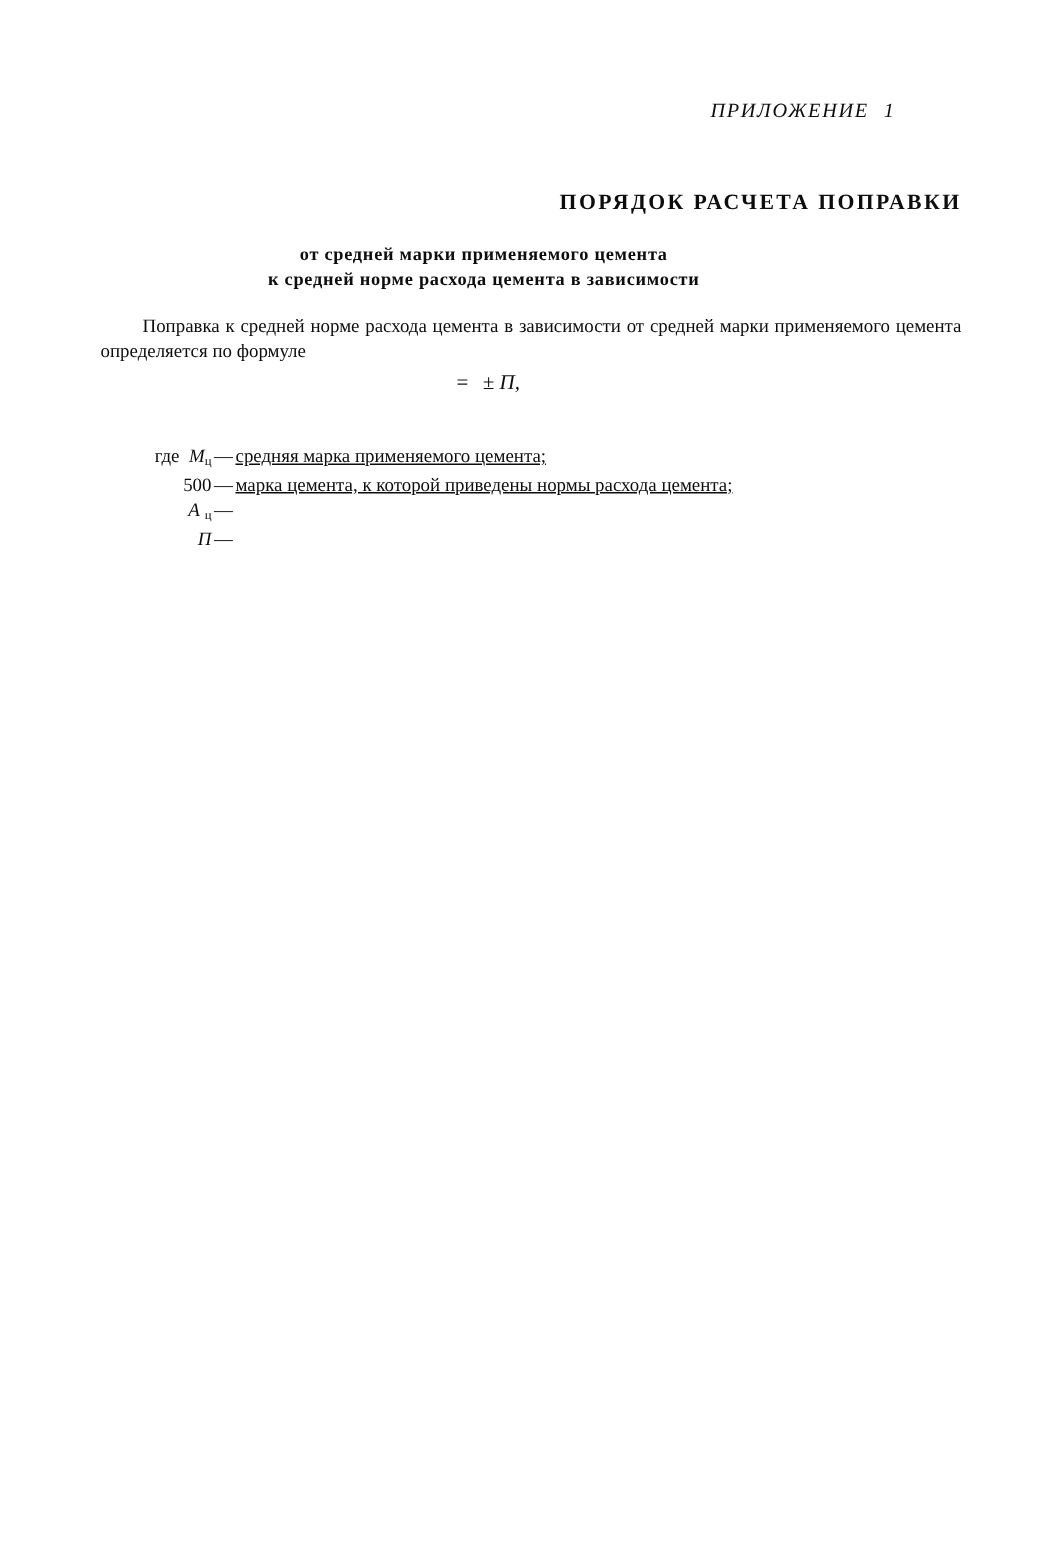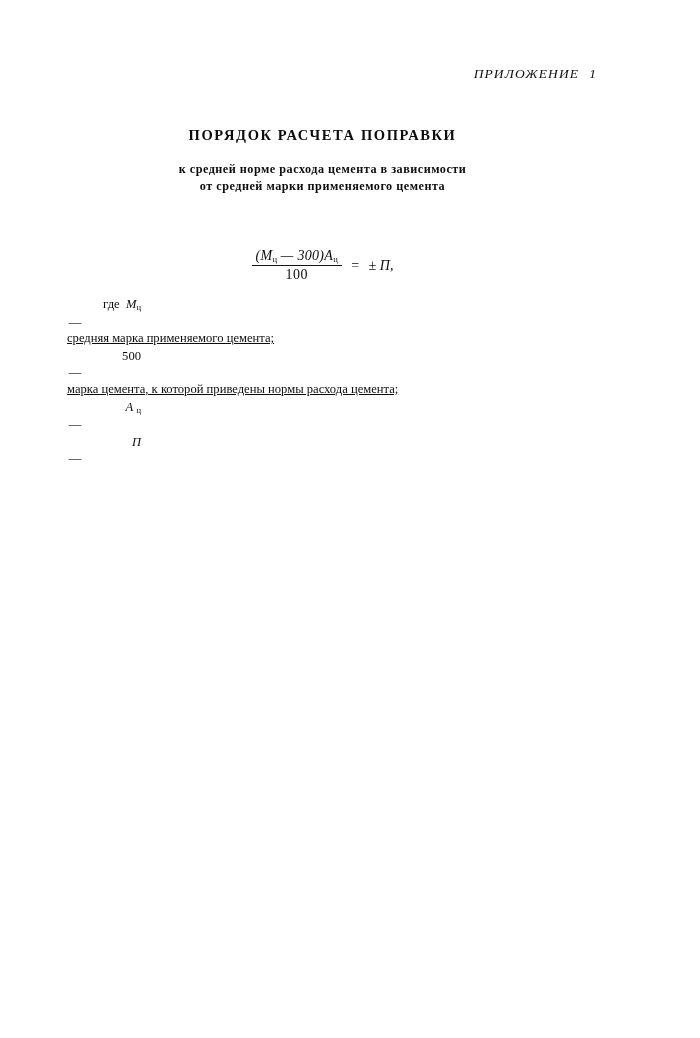--- a/index.html
+++ b/index.html
@@ -36,21 +36,21 @@
   .appendix-header .num {
     font-style: italic;
     margin-left: 10px;
   }
 
   
   .doc-title {
     position: absolute;
     left: 0; right: 0;
     top: 127px;
-    text-align: center;
+    text-align: right;
     font-size: 14.5px;
     font-weight: bold;
     letter-spacing: 1.6px;
   }
   .doc-subtitle {
     position: absolute;
     left: 0; right: 0;
     top: 161px;
     text-align: center;
     font-size: 12.2px;
@@ -125,21 +125,20 @@
     left: 63px;
     top: 296px;
     width: 574px;
     font-size: 12.6px;
     line-height: 16.6px;
   }
   .defrow {
     display: flex;
     align-items: flex-start;
     margin-bottom: 1px;
-    flex-direction: column;
   }
   .defrow .lead {
     flex: 0 0 auto;
     white-space: nowrap;
     text-align: right;
     width: 74px;
     padding-right: 0;
   }
   .defrow .dash {
     flex: 0 0 auto;
@@ -158,30 +157,27 @@
 
 <div class="page">
 
   <div class="appendix-header">
     <span>ПРИЛОЖЕНИЕ</span><span class="num">1</span>
   </div>
 
   <div class="doc-title">ПОРЯДОК РАСЧЕТА ПОПРАВКИ</div>
 
   <div class="doc-subtitle">
+    <div>от средней марки применяемого цемента</div>
     <div>к средней норме расхода цемента в зависимости</div>
-    <div>от средней марки применяемого цемента</div>
-  </div>
-
+  </div>
+
+  <div class="intro"><span class="indent"></span><span>Поправка к средней норме расхода цемента в зависимости от средней марки применяемого цемента определяется по формуле</span></div>
 
   <div class="formula">
-    <span class="frac">
-      <span class="numer"><span>(</span><span class="ital">M</span><sub class="small">ц</sub><span> — 300)</span><span class="ital">A</span><sub class="small">ц</sub></span>
-      <span class="denom">100</span>
-    </span>
     <span class="eq">=</span>
     <span class="res"><span>± </span><span>П,</span></span>
   </div>
 
   <div class="deflist">
 
     <div class="defrow">
       <span class="lead"><span>где</span>&nbsp;&nbsp;<span class="ital">M</span><sub class="small">ц</sub></span>
       <span class="dash">—</span>
       <span class="body">средняя марка применяемого цемента;</span>

